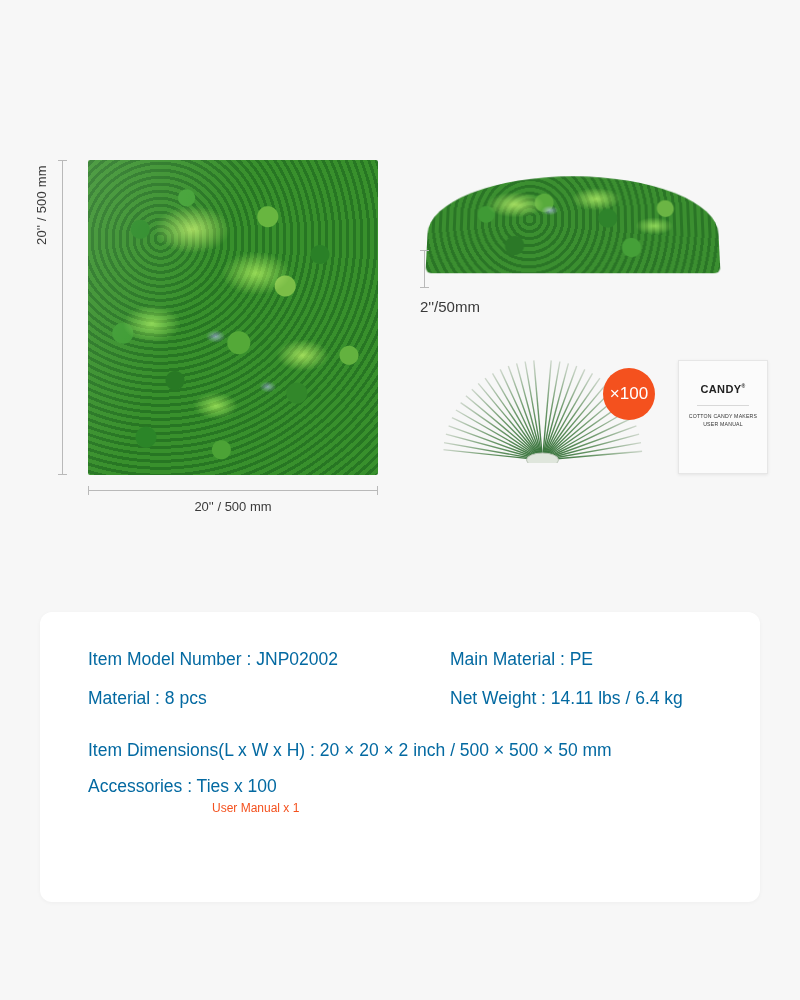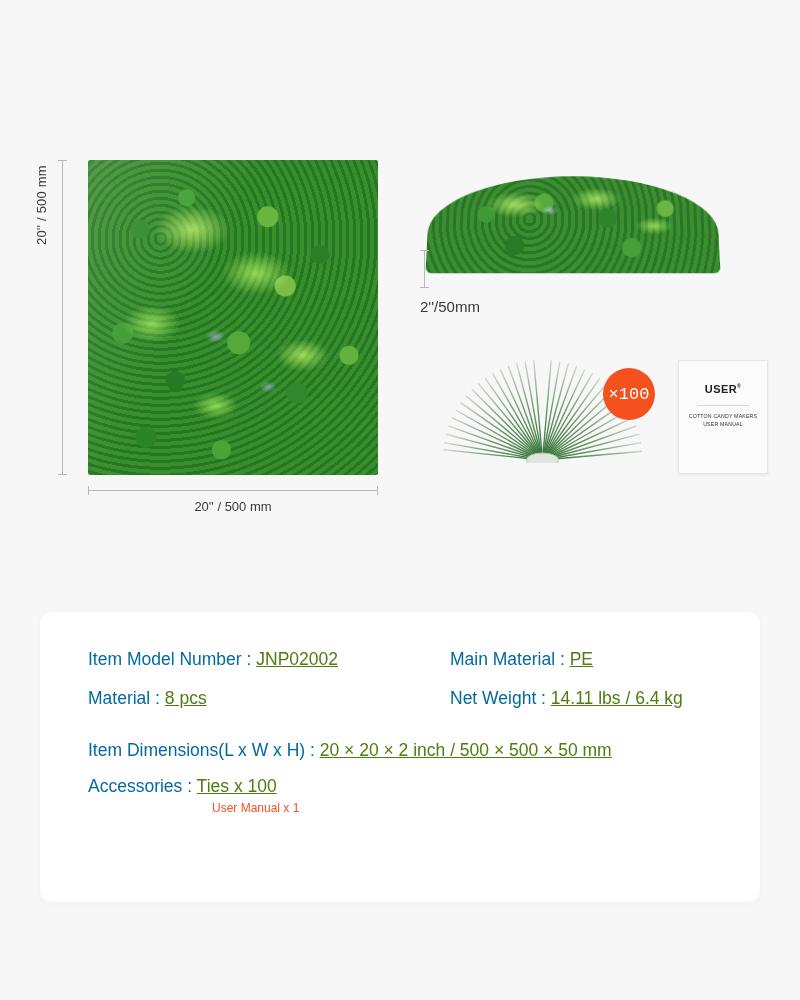--- a/index.html
+++ b/index.html
@@ -219,21 +219,21 @@
     top: 8px;
     width: 52px;
     height: 52px;
     border-radius: 50%;
     background: #f4511e;
     color: #fff;
     font-size: 17px;
     display: flex;
     align-items: center;
     justify-content: center;
-    font-family: Liberation Mono, monospace;
+    font-family: Liberation Sans, sans-serif;
   }
 
   
   .manual {
     position: absolute;
     left: 678px;
     top: 360px;
     width: 88px;
     height: 112px;
     background: #fbfbfb;
@@ -297,21 +297,21 @@
   }
   .spec-row {
     display: flex;
     margin-bottom: 15px;
     font-size: 17.5px;
     line-height: 1.35;
   }
   .spec-col-a { width: 362px; }
   .spec-col-b { flex: 1; }
   .lbl { color: #0369a1; }
-  .val { color: #4d7c0f; text-decoration: underline; }
+  .val { color: #0369a1; }
   .spec-row-wide { display: block; margin-bottom: 15px; font-size: 17.5px; }
   .acc-line2 {
     margin-left: 124px;
     color: #f4511e;
     font-size: 12px;
     margin-top: 4px;
   }
 </style>
 </head>
 <body>
@@ -387,21 +387,21 @@
           </g>
         </g>
         <ellipse cx="102.5" cy="100" rx="16" ry="7" fill="#dfe6dc" stroke="#b9c4b6" stroke-width="1"></ellipse>
       </svg>
     </div>
     <div class="tie-badge">×100</div>
   </div>
 
   <div class="manual">
     <div class="manual-logo">
-      <span>USER</span><sup>®</sup>
+      <span>CANDY</span><sup>®</sup>
     </div>
     <div class="manual-rule"></div>
     <div class="manual-t1">COTTON CANDY MAKERS</div>
     <div class="manual-t2">USER MANUAL</div>
   </div>
 </div>
 
 <div class="spec-card">
   <div class="spec-inner">
 

